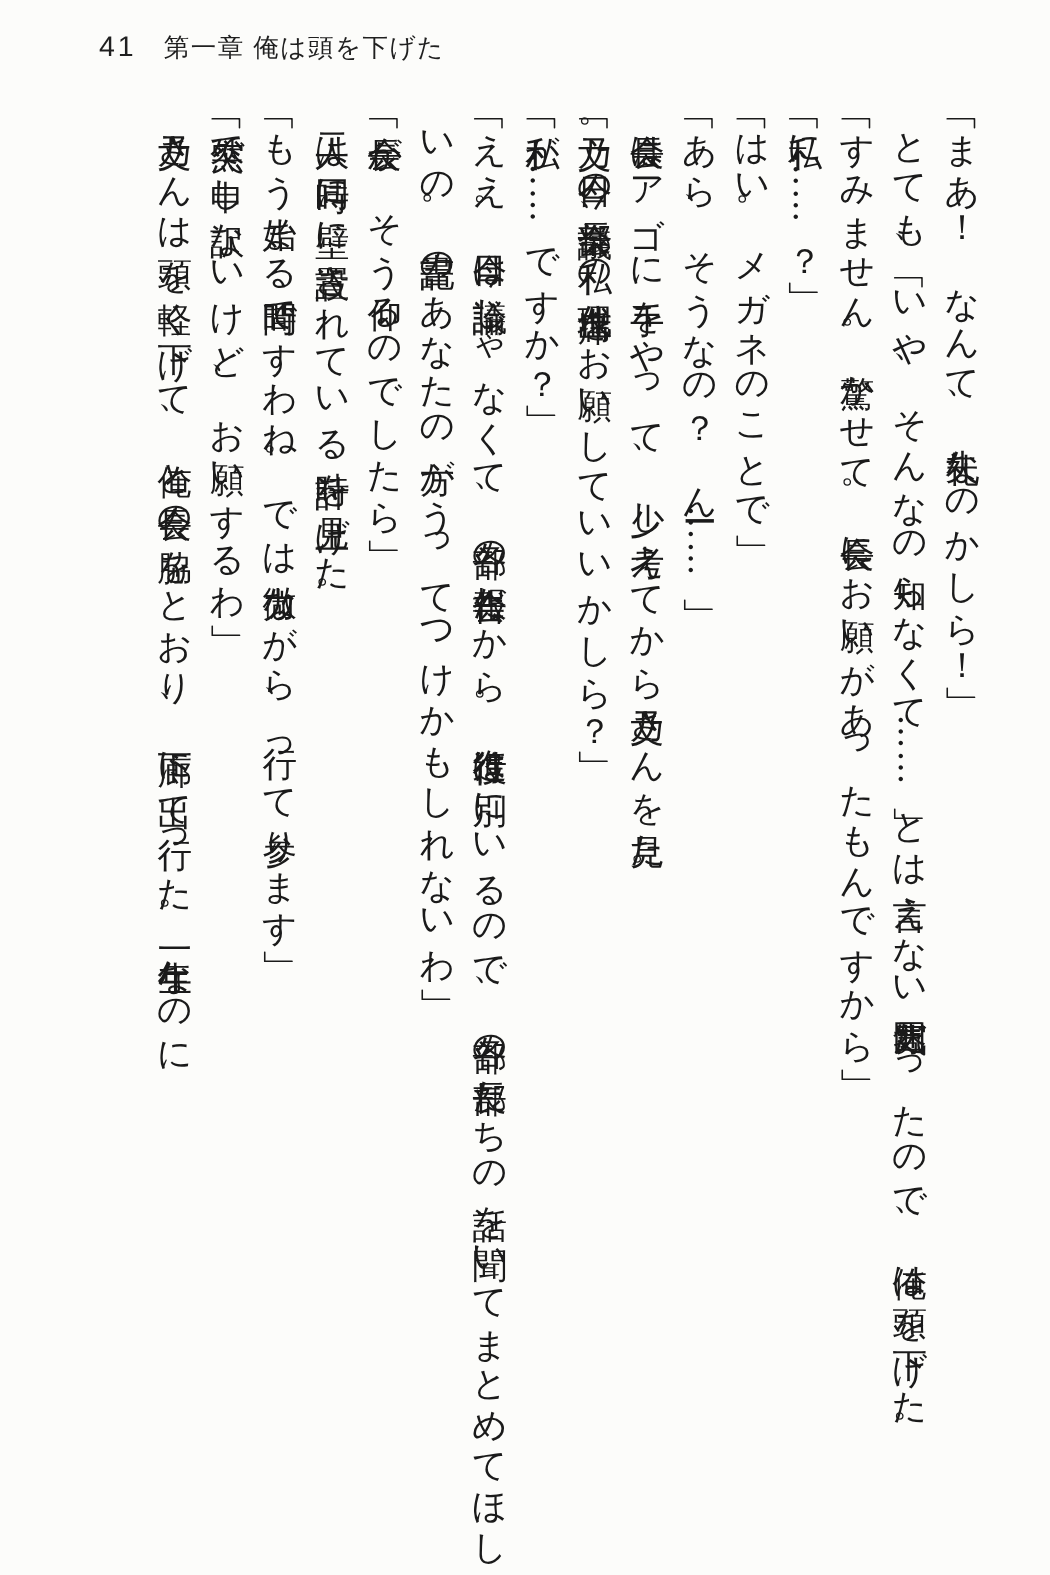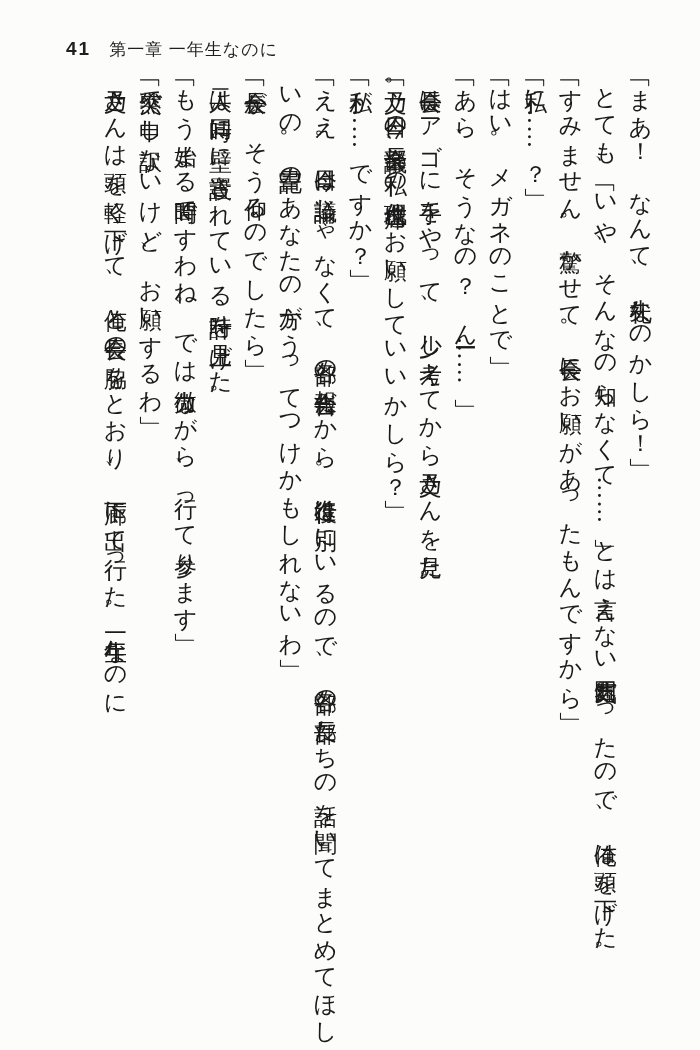--- a/index.html
+++ b/index.html
@@ -22,23 +22,22 @@
     top: 20px;
     left: 66px;
     display: flex;
     align-items: baseline;
     gap: 18px;
     font-family: "Liberation Sans", "DejaVu Sans", sans-serif;
     color: #1f1f1f;
   }
   .page-number {
     font-size: 19px;
-    font-weight: bold;
+    font-weight: normal;
     letter-spacing: 2px;
-    margin-top: 18px;
   }
   .chapter-title {
     font-size: 17px;
     letter-spacing: 1px;
   }
   
   .page-text {
     position: absolute;
     top: 72px;
     right: 42px;
@@ -58,21 +57,21 @@
     text-indent: 0;
   }
 </style>
 </head>
 <body>
 
 <div class="page">
 
   <div class="page-header">
     <span class="page-number">41</span>
-    <span class="chapter-title">第一章 一年生なのに</span>
+    <span class="chapter-title">第一章 俺は頭を下げた</span>
   </div>
 
   <div class="page-text">
       <p>「まあ！　なんて、失礼なのかしら！」</p>
       <p>とても、「いや、そんなの知らなくて……」とは言えない雰囲気だったので、俺は頭を下げた。</p>
       <p>「すみません。驚かせて。会長にお願いがあったもんですから」</p>
       <p>「私に……？」</p>
       <p>「はい。メガネのことで」</p>
       <p>「あら、そうなの？　んー……」</p>
       <p>会長はアゴに手をやって、少し考えてから文乃さんを見た。</p>

